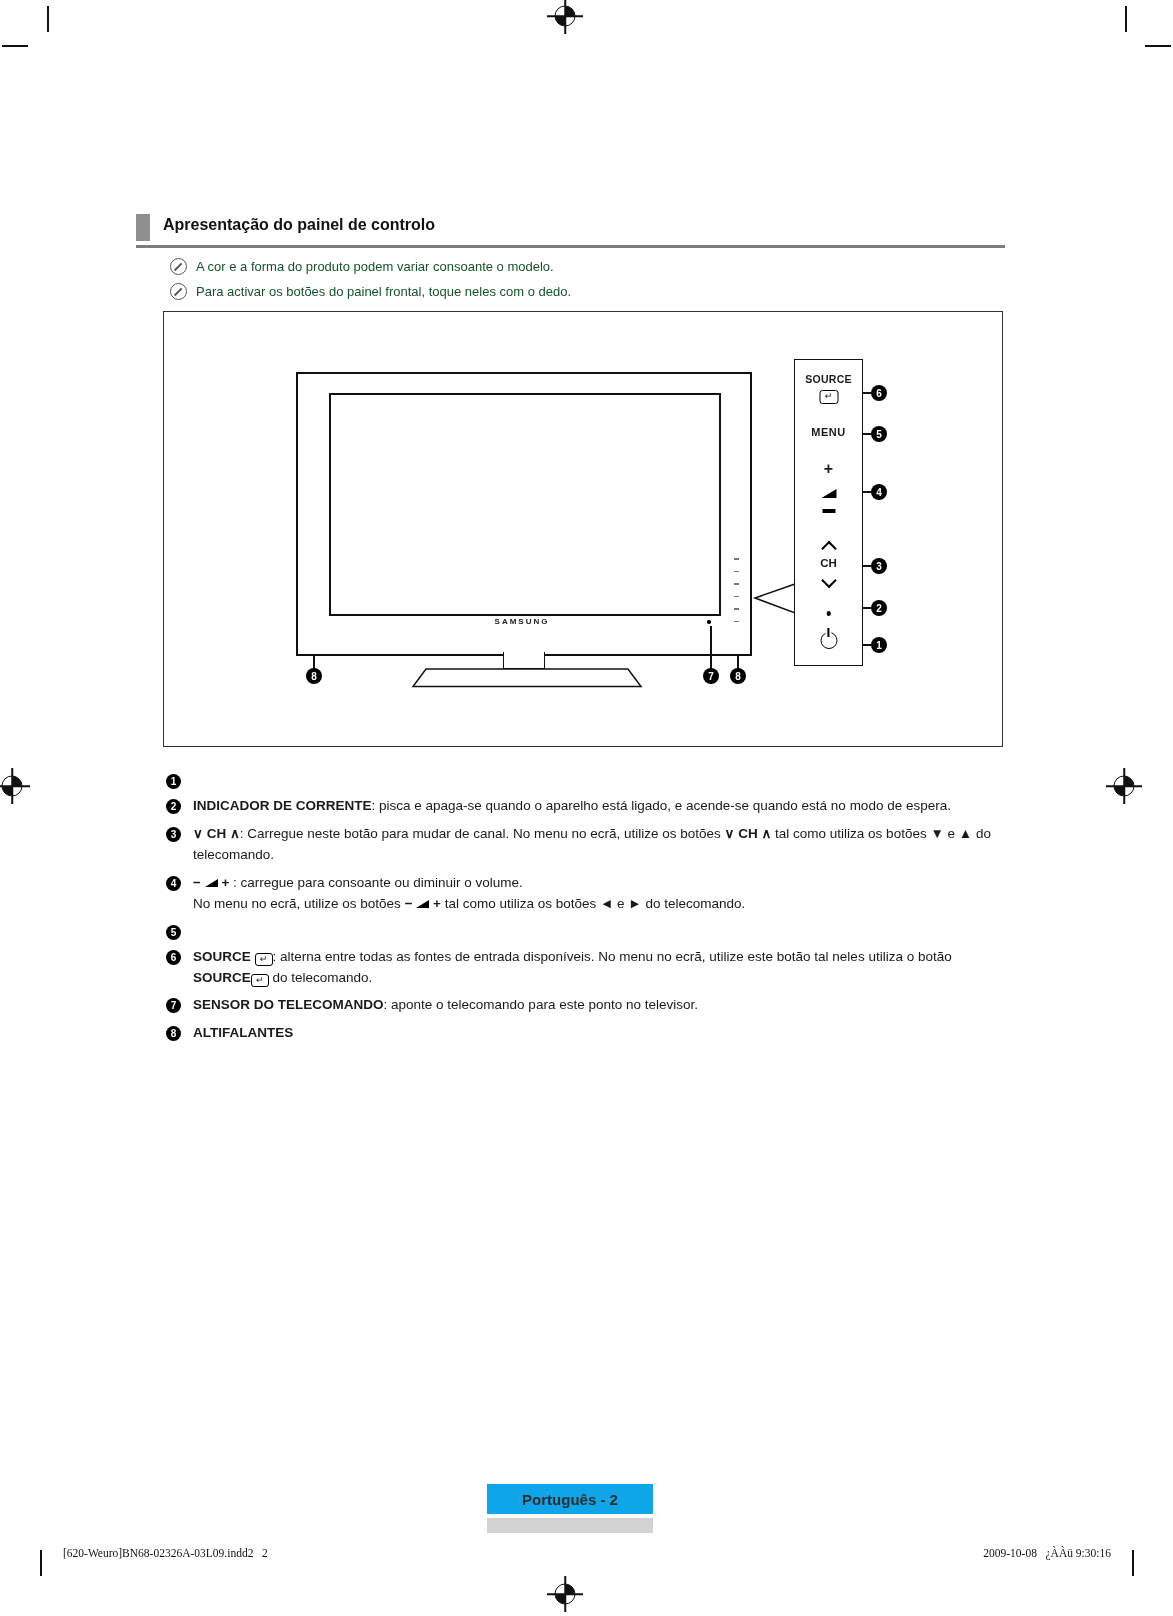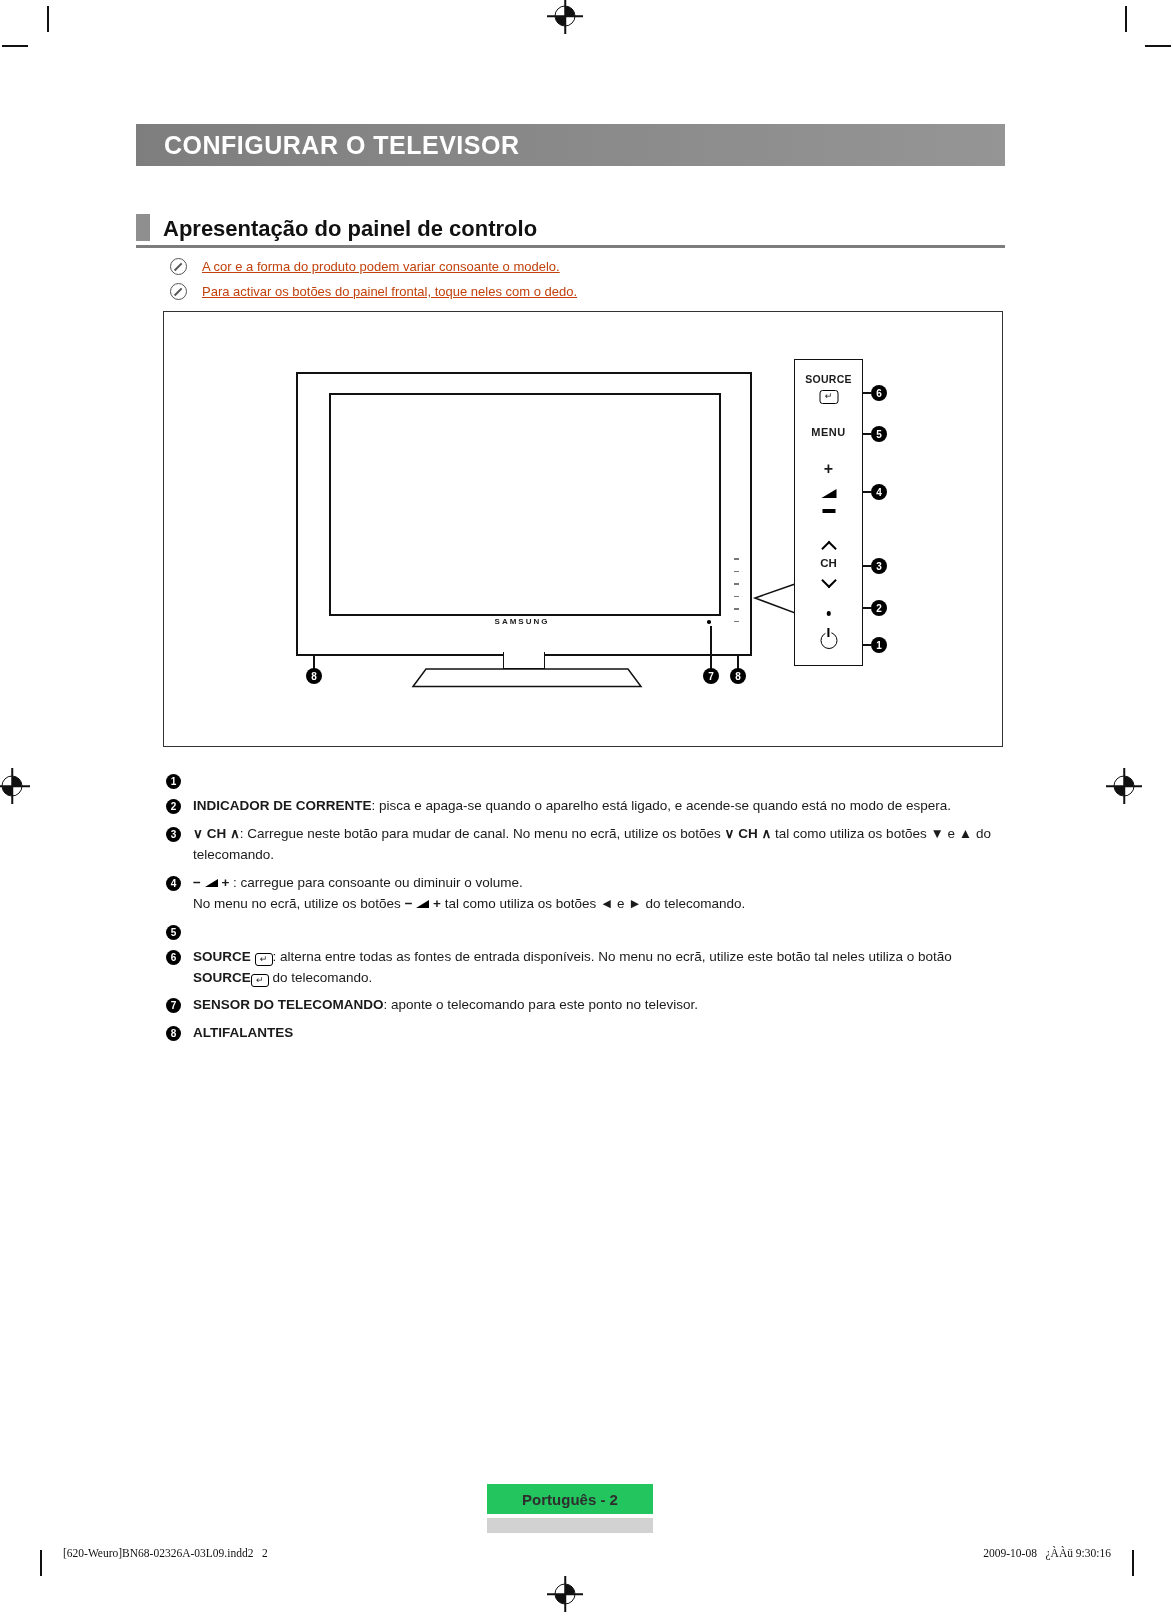--- a/index.html
+++ b/index.html
@@ -17,26 +17,26 @@
   .cm-v { position:absolute; width:1.5px; height:26px; background:#111; }
   .cm-h { position:absolute; width:26px; height:1.5px; background:#111; }
 
   
   .header-bar { left:136px; top:124px; width:869px; height:42px; box-sizing:border-box;
                 background:linear-gradient(to right,#7e7e7e,#959595); display:flex; align-items:center; padding-left:28px; }
   .header-title { color:#ffffff; font-size:25px; font-weight:bold; letter-spacing:0.5px; }
 
   
   .sec-square { left:136px; top:214px; width:14px; height:27px; background:#8f8f8f; }
-  .sec-title  { left:163px; top:216px; font-size:22px; font-weight:bold; color:#111; }
+  .sec-title  { left:163px; top:216px; font-size:16px; font-weight:bold; color:#111; }
   .sec-rule   { left:136px; top:245px; width:869px; height:3px; background:#7d7d7d; }
 
   
   .notes { left:170px; top:258px; }
-  .note { display:flex; align-items:center; gap:15px; margin-bottom:8px; font-size:13px; color:#c2410c;text-decoration:underline; }
+  .note { display:flex; align-items:center; gap:9px; margin-bottom:8px; font-size:13px; color:#14532d; }
   .note-icon { flex:none; width:15px; height:15px; border:1.2px solid #555; border-radius:50%; position:relative; }
   .note-icon::after { content:""; position:absolute; left:2px; top:6.5px; width:10px; height:1.6px; background:#555; transform:rotate(-45deg); }
 
   
   .dframe { left:163px; top:311px; width:838px; height:434px; border:1px solid #333; }
   .dframe > * { position:absolute; }
   .tv-bezel { left:132px; top:60px; width:452px; height:280px; border:2px solid #111; background:#fff; }
   .tv-screen { left:165px; top:81px; width:388px; height:219px; border:2px solid #111; background:#fff; }
   .tv-brand { left:132px; top:305px; width:452px; text-align:center; font-size:8px; font-weight:bold; letter-spacing:2px; color:#222; }
   .bezel-controls { left:568px; top:246px; width:8px; }
@@ -77,21 +77,21 @@
   .b { font-weight:bold; }
   .ic { display:inline-block; }
   .ic-power { width:11px; height:11px; border:1.5px solid #000; border-radius:50%; position:relative; vertical-align:-1px; }
   .ic-power::after { content:""; position:absolute; left:50%; top:-4px; transform:translateX(-50%); width:2px; height:7px; background:#000; box-shadow:0 0 0 1.5px #fff; }
   .ic-enter { min-width:14px; height:11.5px; border:1.1px solid #000; border-radius:3px; font-size:9px; line-height:10.5px;
               text-align:center; vertical-align:-1px; padding:0 1px; }
   .ic-enter::after { content:"↵"; }
   .ic-volramp { width:0; height:0; border-style:solid; border-width:0 0 8px 13px; border-color:transparent transparent #000 transparent; }
 
   
-  .pg-box  { left:487px; top:1484px; width:166px; height:30px; background:#22c55e; display:flex; align-items:center; justify-content:center; }
+  .pg-box  { left:487px; top:1484px; width:166px; height:30px; background:#0ea5e9; display:flex; align-items:center; justify-content:center; }
   .pg-label { font-size:15px; font-weight:bold; color:#2e2e2e; }
   .pg-box2 { left:487px; top:1518px; width:166px; height:15px; background:#d2d2d2; }
   .imp { top:1547px; font-family:"Liberation Serif", serif; font-size:11.5px; color:#111; white-space:pre; }
   .imp-left  { left:63px; }
   .imp-right { right:62px;margin-left:20px; }
 </style>
 </head>
 <body>
 
 <div class="page">
@@ -109,23 +109,20 @@
       <span class="circ abs"></span>
     </div>
 
   <div class="cm-v" style="left:47px;  top:6px;"></div>
   <div class="cm-v" style="left:1125px;top:6px;"></div>
   <div class="cm-h" style="left:2px;   top:45px;"></div>
   <div class="cm-h" style="left:1145px;top:45px;"></div>
   <div class="cm-v" style="left:40px;  top:1550px;"></div>
   <div class="cm-v" style="left:1132px;top:1550px;"></div>
 
-  <div class="abs header-bar">
-    <span class="header-title">CONFIGURAR O TELEVISOR</span>
-  </div>
 
   <div class="abs sec-square"></div>
   <div class="abs sec-title">Apresentação do painel de controlo</div>
   <div class="abs sec-rule"></div>
 
   <div class="abs notes">
     <div class="note">
       <span class="note-icon"></span>
       <span>A cor e a forma do produto podem variar consoante o modelo.</span>
     </div>

